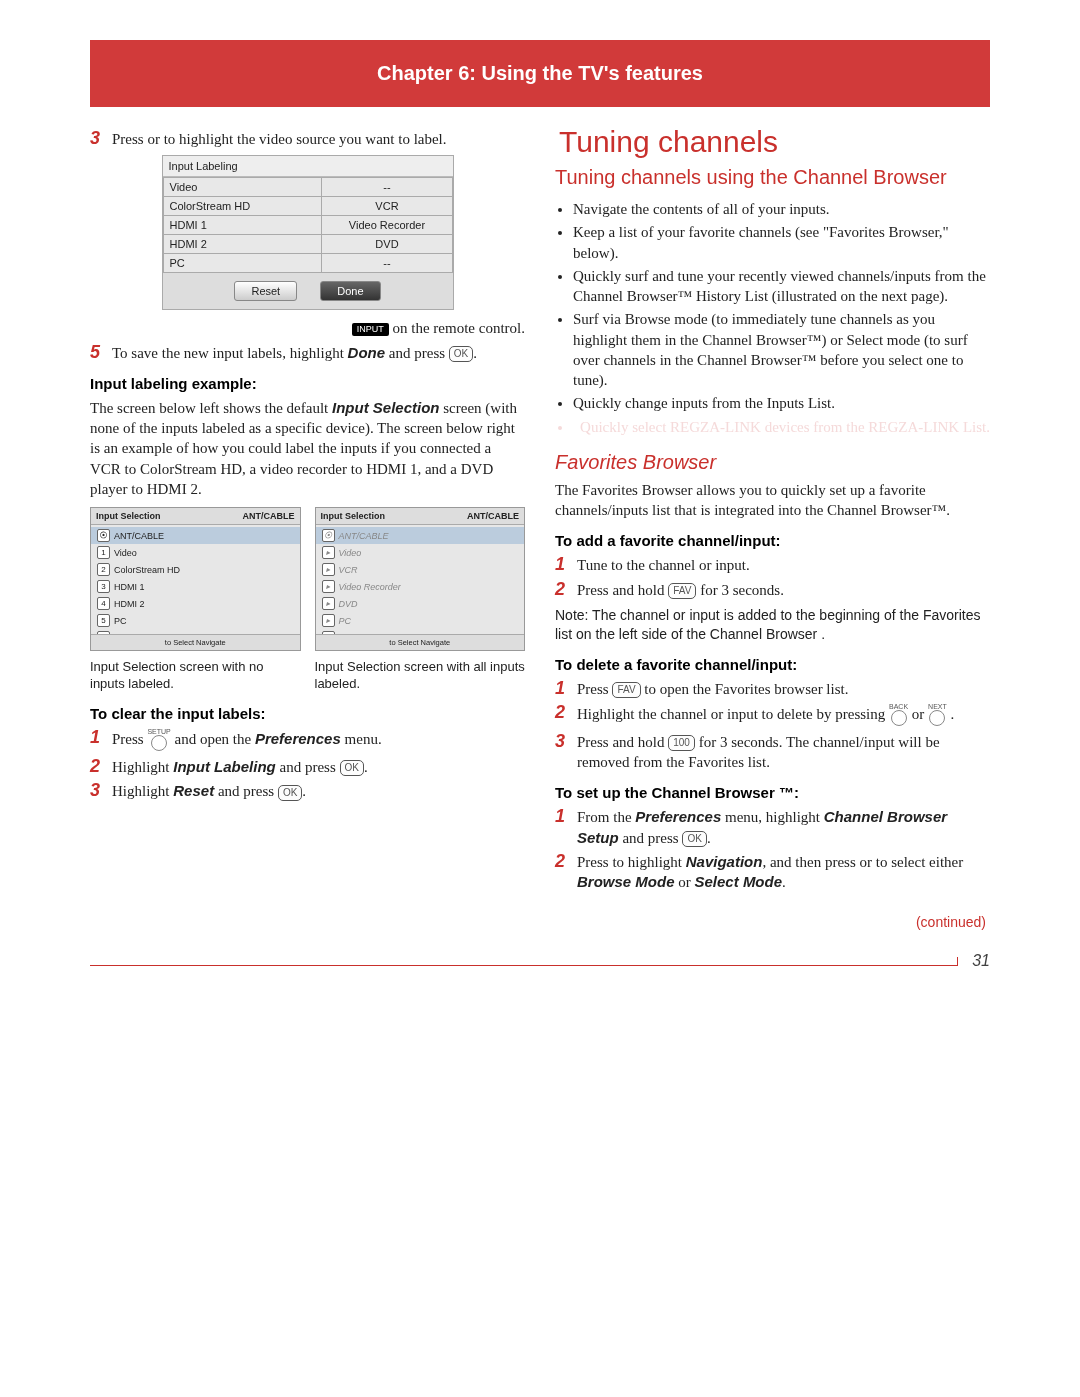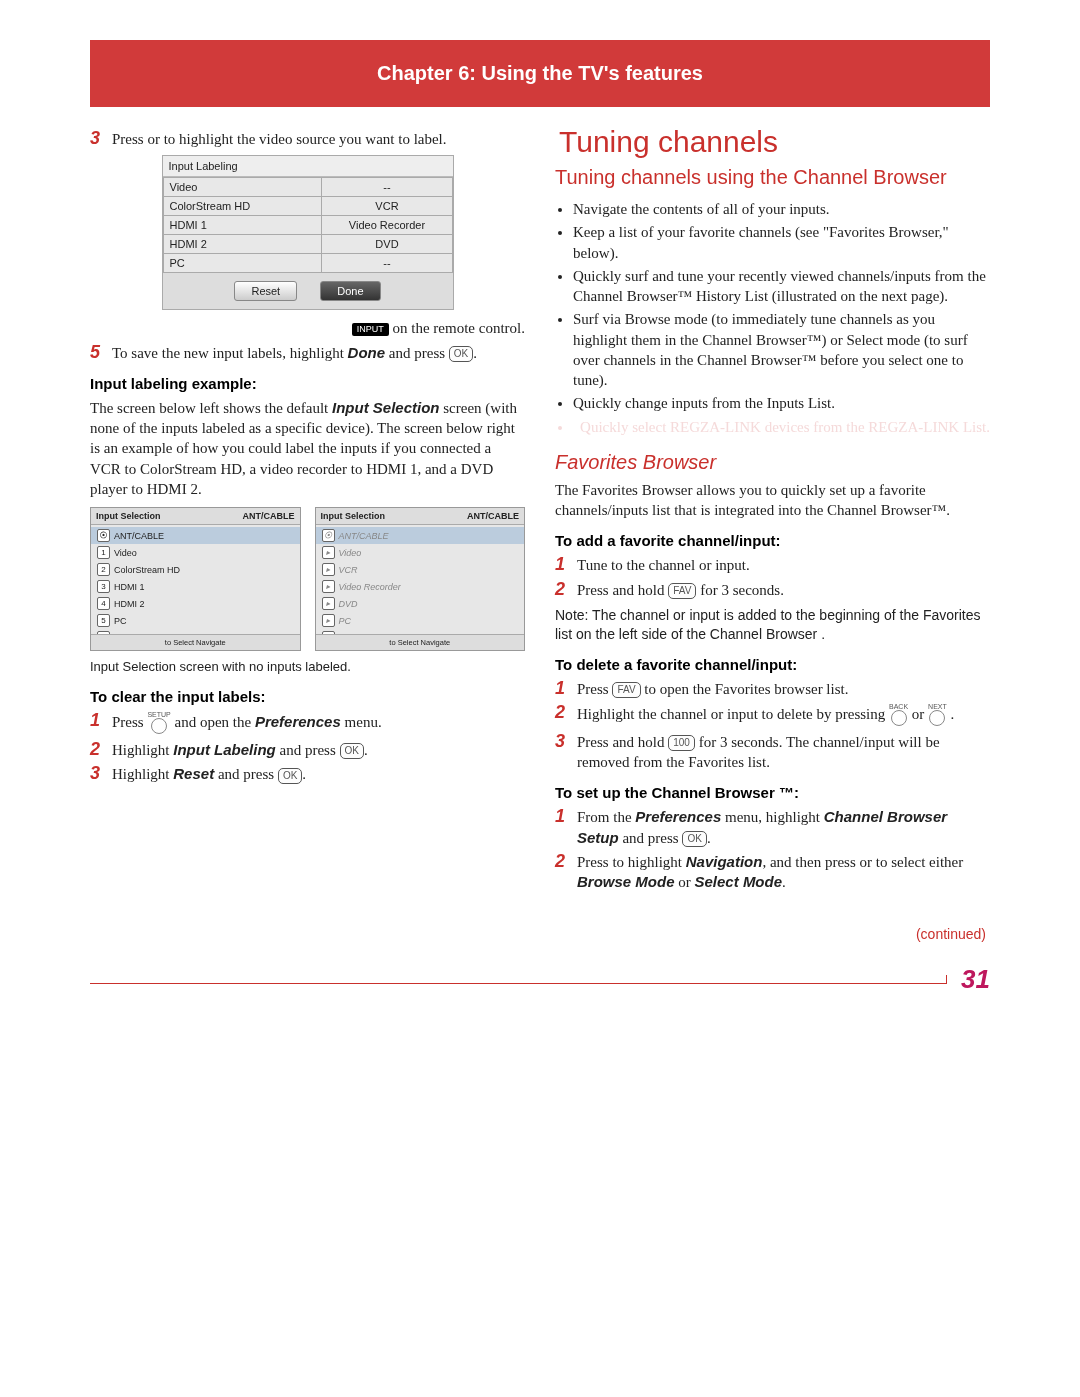--- a/index.html
+++ b/index.html
@@ -233,40 +233,40 @@
     margin-top: 4px;
   }
   .captions { display:flex; gap:14px; }
   .captions > div { flex:1; }
 
   .continued {
     font-family: Arial, Helvetica, sans-serif;
     color: #c9302c;
     font-size: 14px;
     text-align: right;
-    margin-top: 34px;
+    margin-top: 22px;
     padding-right: 4px;
   }
   .pagerule {
     margin-top: 22px;
     display:flex;
     align-items:center;
   }
   .pagerule .line {
     flex:1;
     border-bottom: 1px solid #c9302c;
     border-right: 1px solid #c9302c;
     height: 8px;
   }
   .pagerule .num {
     font-family: Arial, Helvetica, sans-serif;
-    font-weight: bold;
+    font-weight: normal;
     font-style: italic;
-    color: #be185d;
-    font-size: 26px;
+    color: #404040;
+    font-size: 16px;
     padding-left: 14px;
   }
 </style>
 </head>
 <body>
 
 <div class="page">
 
   <div class="header-bar">Chapter 6: Using the TV's features</div>
 
@@ -403,20 +403,21 @@
                 <span class="idx">▸</span>
                 <span>DVD</span>
               </div>
           </div>
           <div class="ftr">to Select   Navigate</div>
         </div>
       </div>
 
       <div class="captions">
         <div class="caption">Input Selection screen with no inputs labeled.</div>
+        <div class="caption">Input Selection screen with all inputs labeled.</div>
       </div>
 
       <h4 class="sub3">To clear the input labels:</h4>
 
       <div class="step">
         <div class="stepnum">1</div>
         <div class="step-body">
           <span>Press </span>
           <span class="setup-key"><span class="t">SETUP</span><span class="c"></span></span>
           <span> and open the </span><span class="bi">Preferences</span><span> menu.</span>

